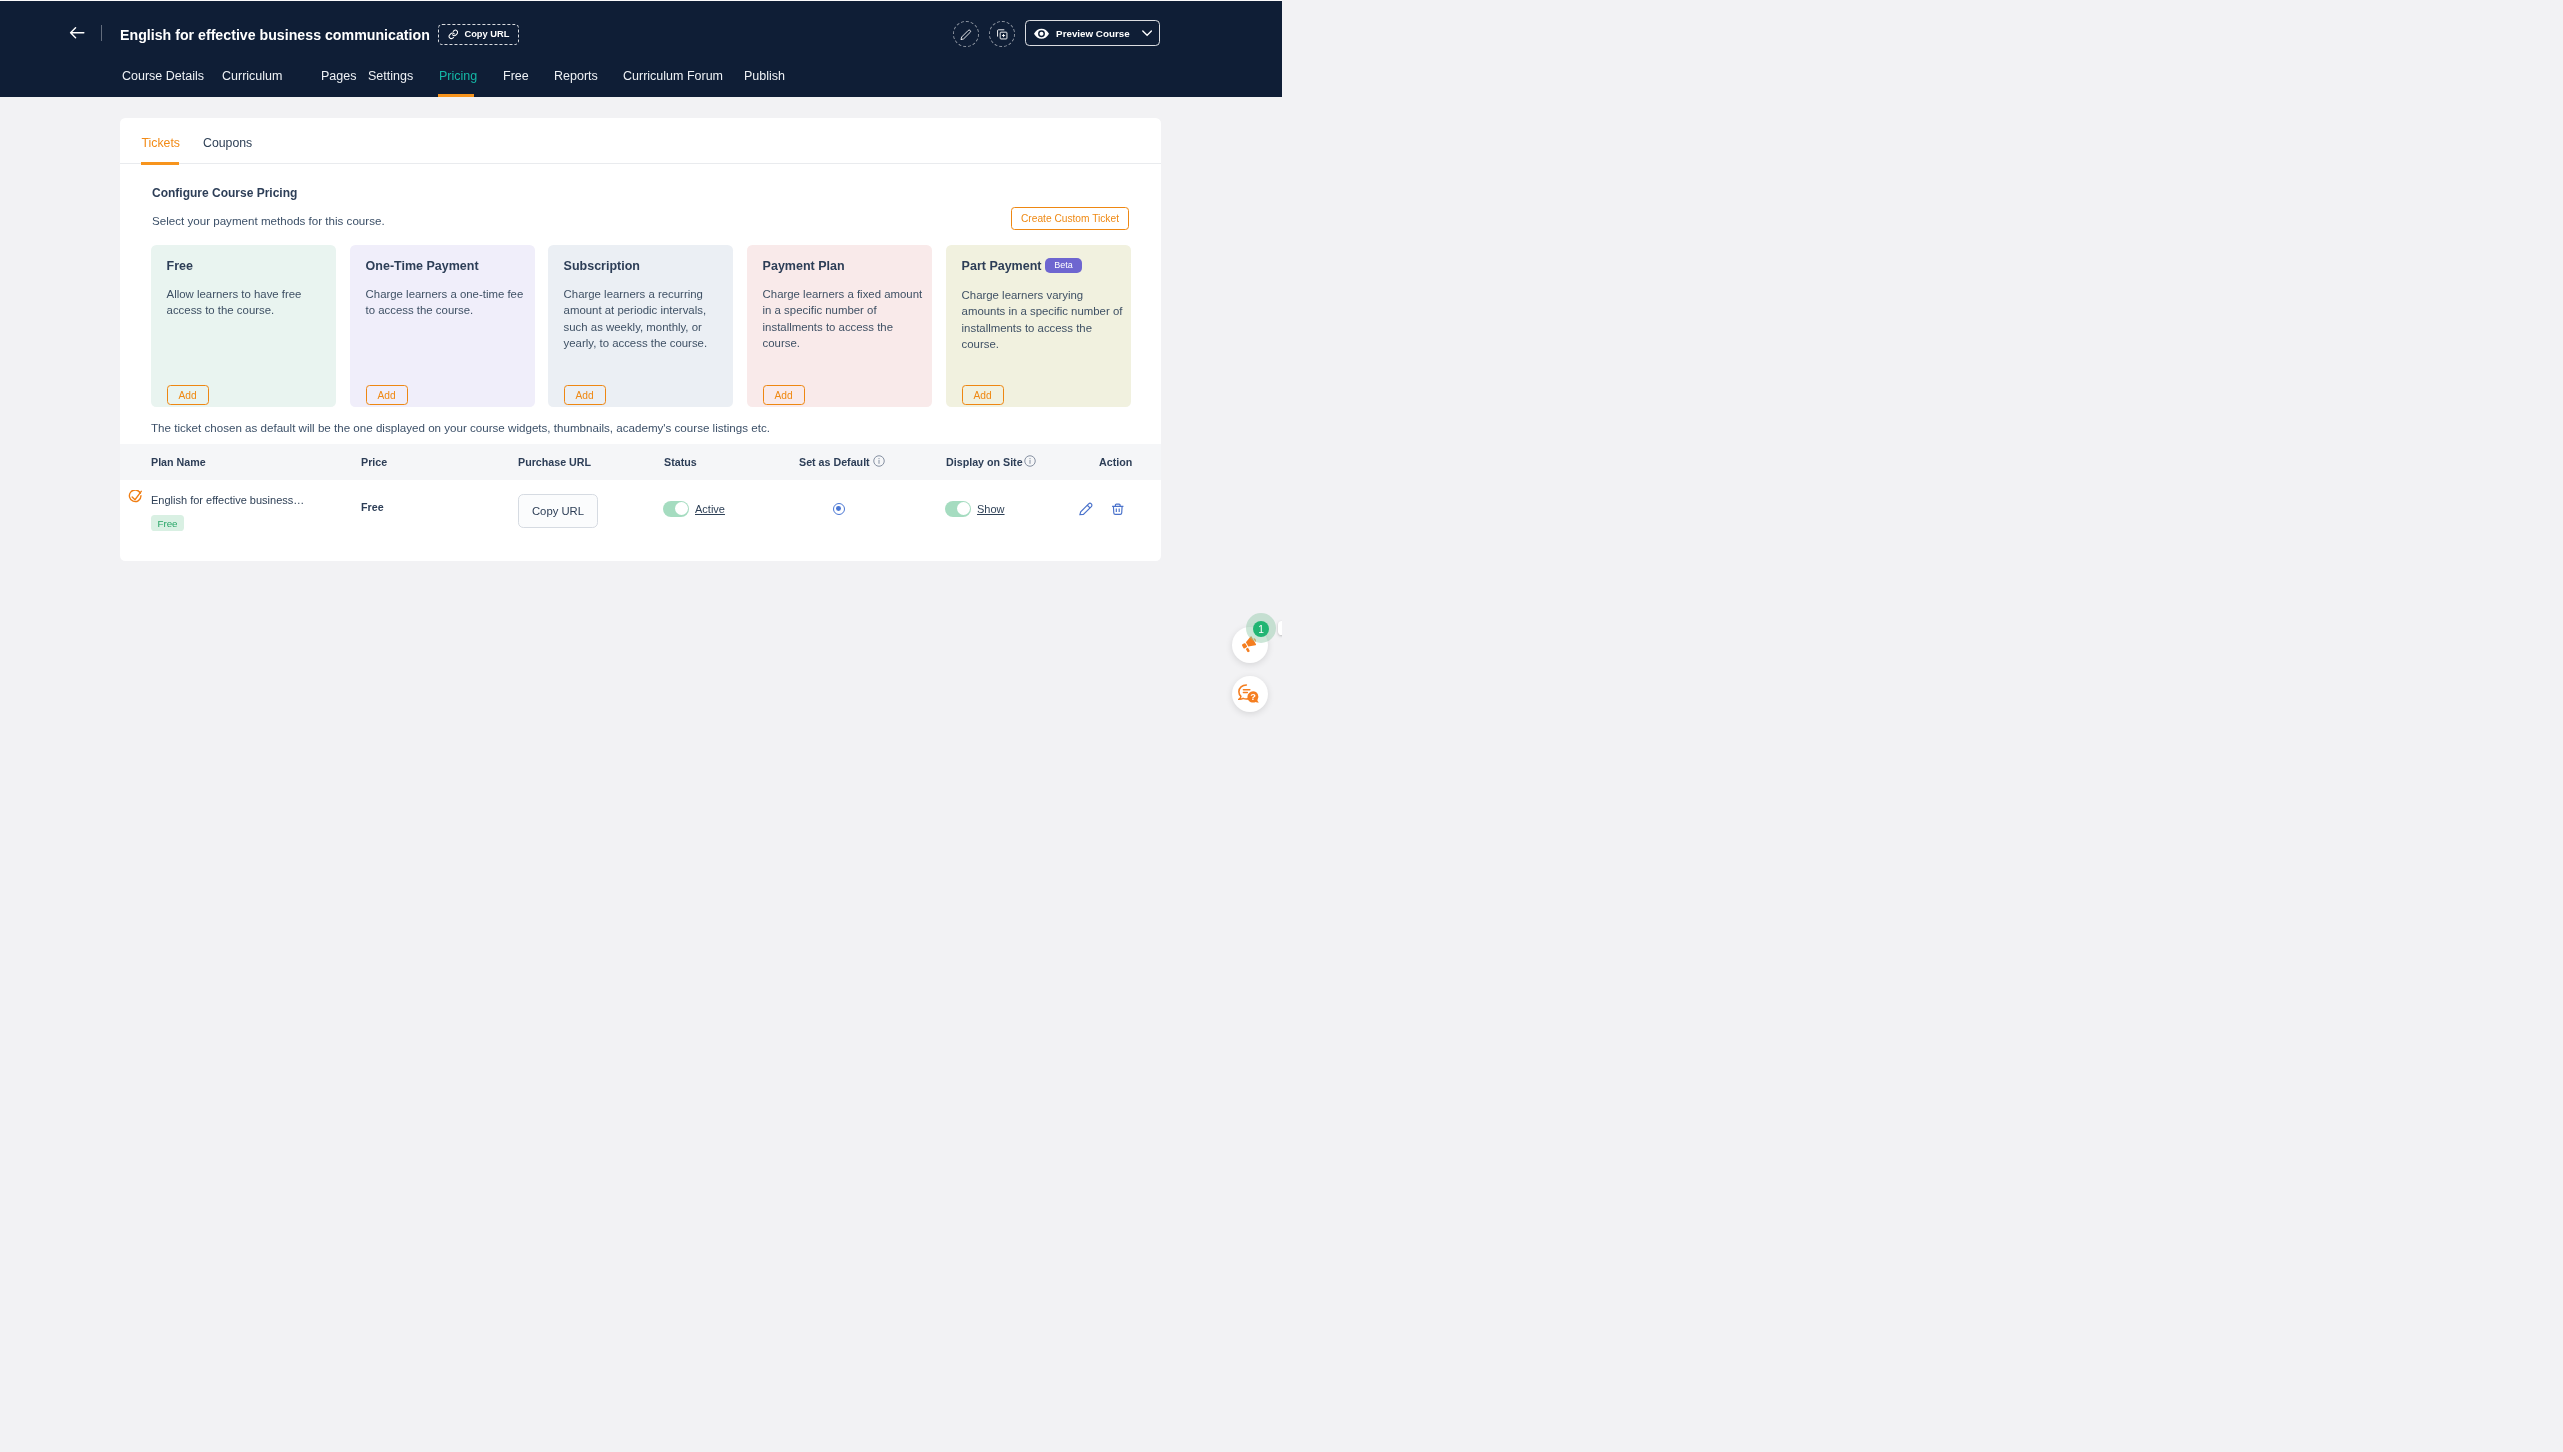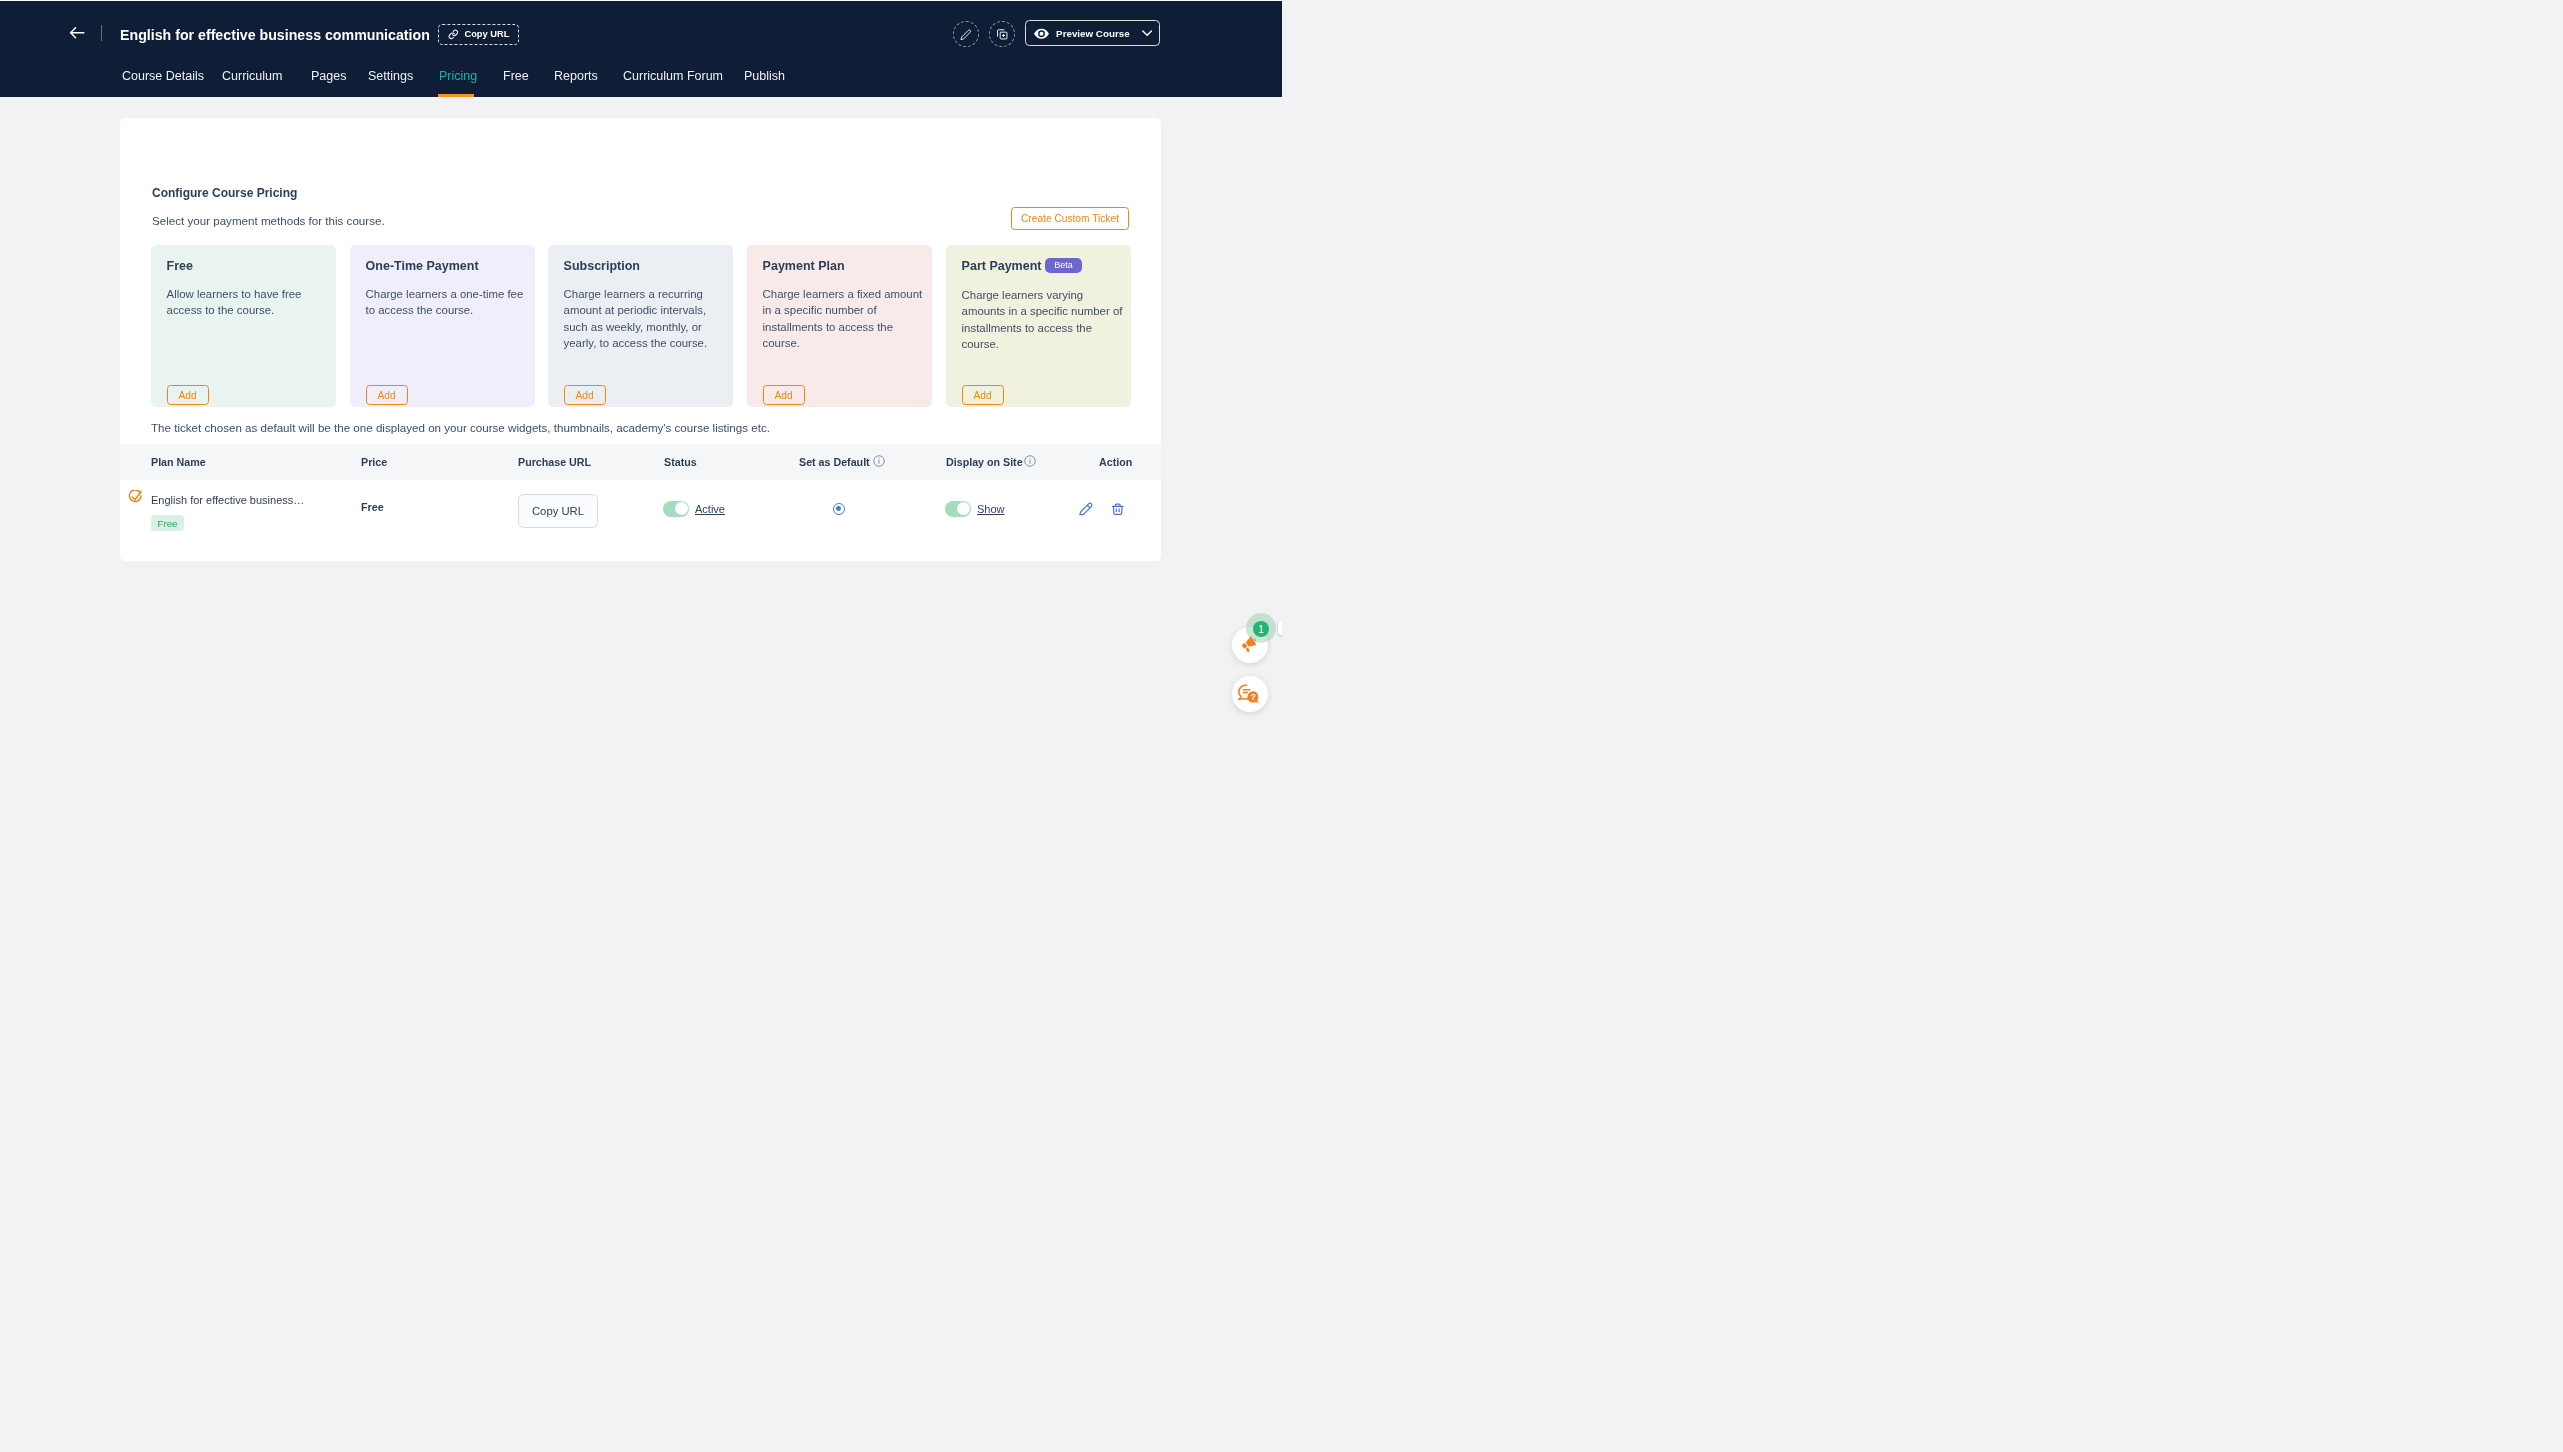--- a/index.html
+++ b/index.html
@@ -103,32 +103,37 @@
         <circle cx="12" cy="8" r="3.2"></circle>
       </svg>
     <span style="margin-left:7.1px;">Preview Course</span>
     <svg style="margin-left:12.5px;" width="10.2" height="6.7" viewBox="0 0 13 8" fill="none" stroke="#fff" stroke-width="1.7" stroke-linecap="round">
         <path d="M1 1l5.5 5.5L12 1"></path>
       </svg>
   </div>
   <div class="nav">
     <span style="left:122px;">Course Details</span>
     <span style="left:222px;">Curriculum</span>
-    <span style="left:311px;">Pages</span>
+    <span style="left:321px;">Pages</span>
     <span style="left:368px;">Settings</span>
     <span style="left:439px;" class="active">Pricing</span>
     <span style="left:503px;">Free</span>
     <span style="left:554px;">Reports</span>
     <span style="left:623px;">Curriculum Forum</span>
     <span style="left:744px;">Publish</span>
   </div>
   <div class="nav-underline"></div>
 </div>
 
 <div class="card">
+  <div class="tabs">
+    <div class="tab t1">Tickets</div>
+    <div class="tab t2">Coupons</div>
+    <div class="tab-underline"></div>
+  </div>
   <div class="h2">Configure Course Pricing</div>
   <div class="sub">Select your payment methods for this course.</div>
   <div class="cct-btn">Create Custom Ticket</div>
 
   <div class="pcards">
     <div class="pcard" style="left:0; background:#e9f4f0;">
       <h3>Free</h3>
       <div class="desc">
           <div>Allow learners to have free</div>
           <div>access to the course.</div>

